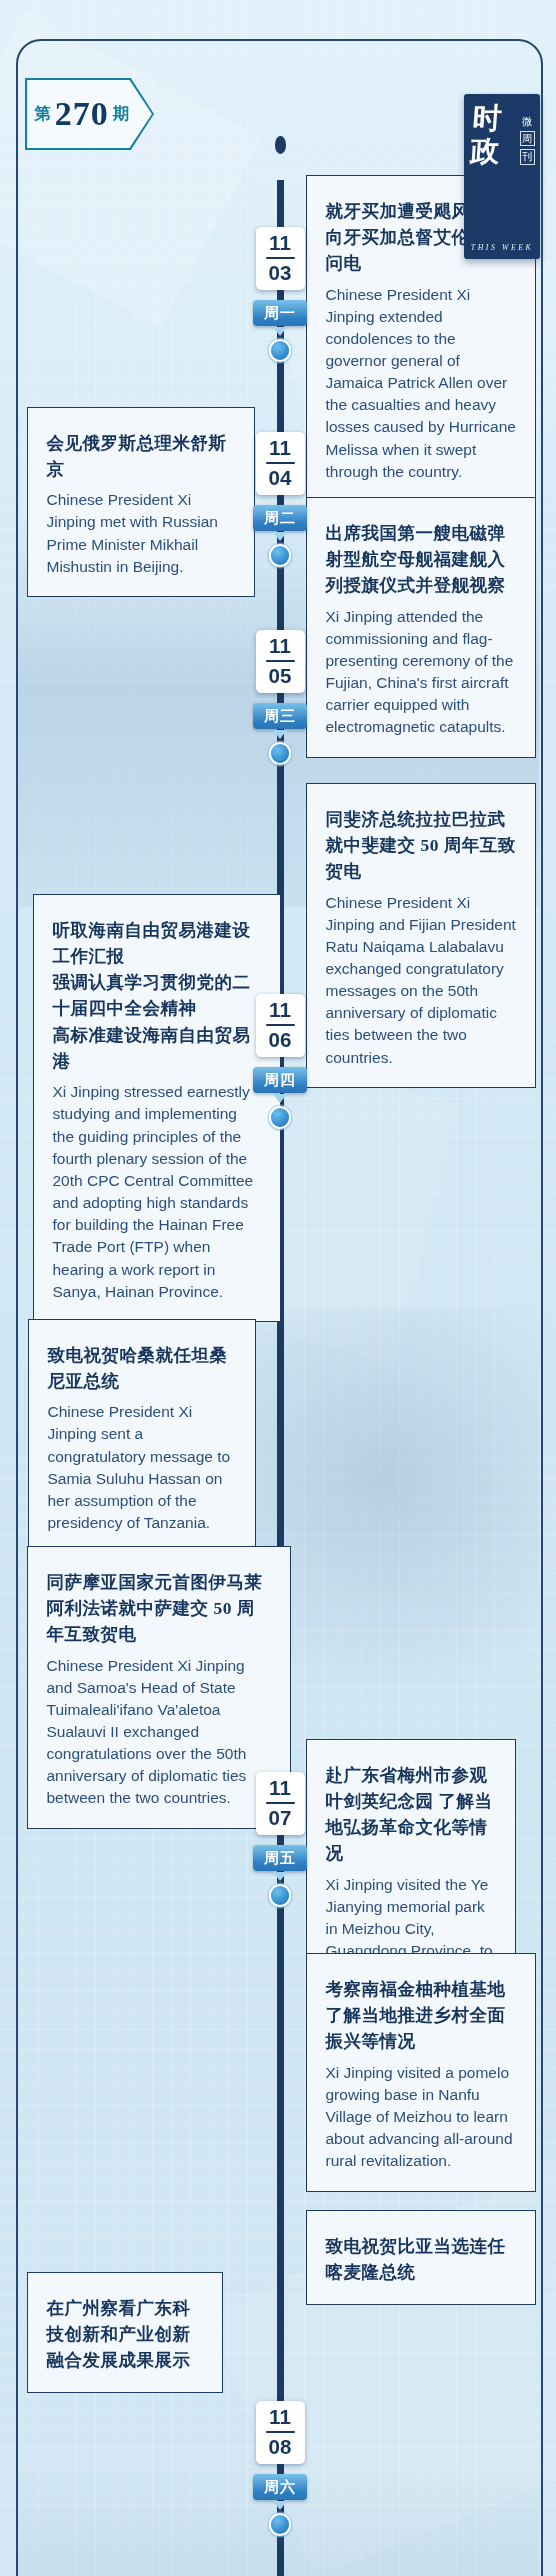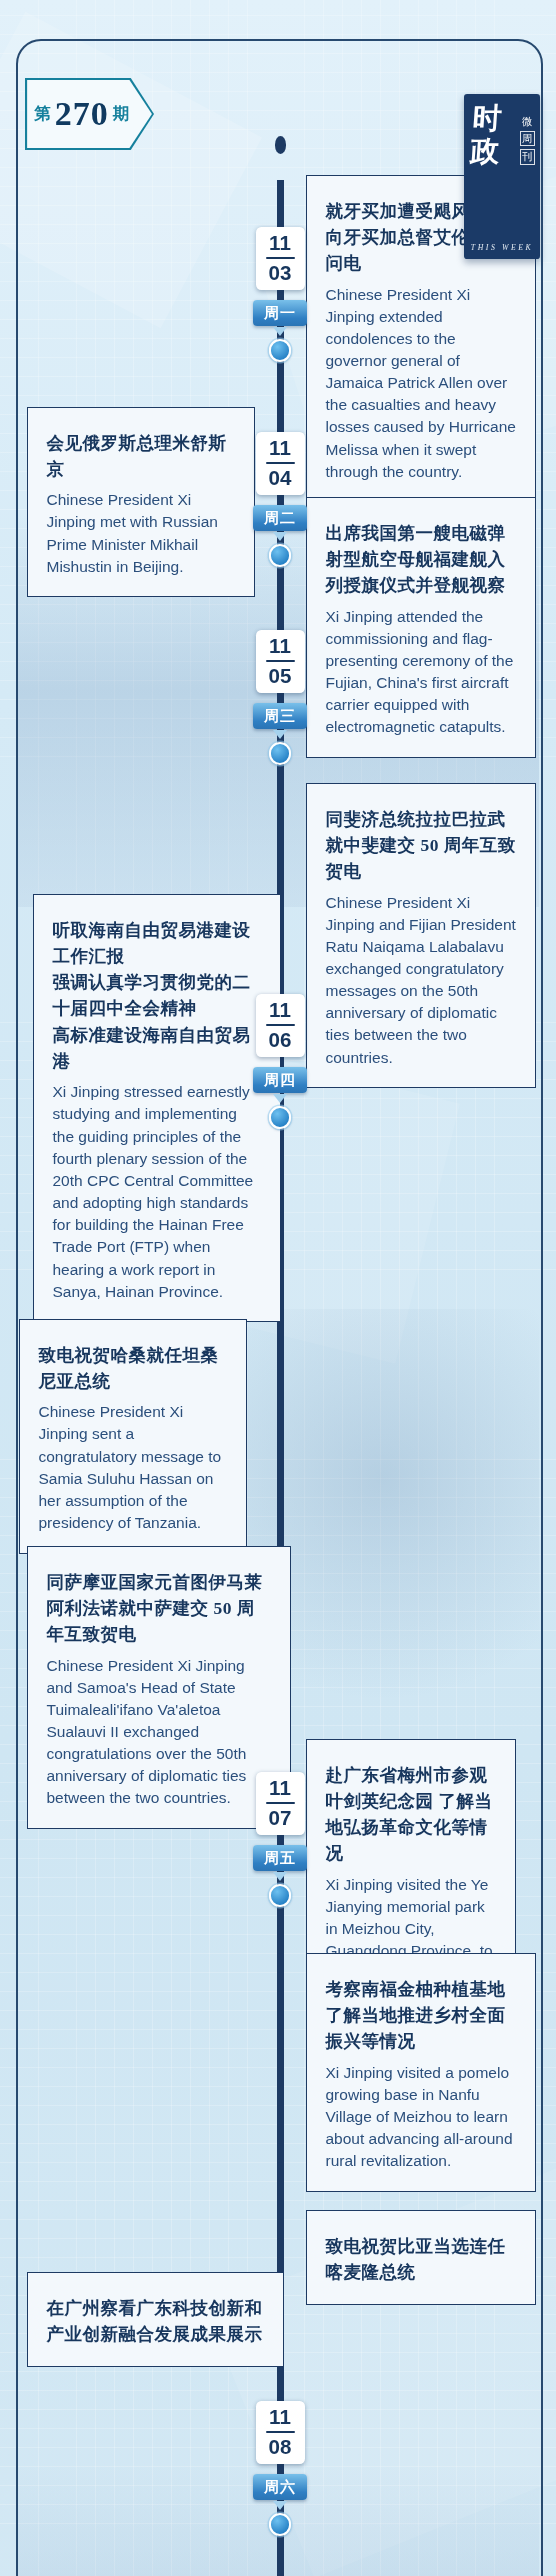--- a/index.html
+++ b/index.html
@@ -63,26 +63,26 @@
   .card{position:absolute;background:#f3f8fc;border:1.5px solid #1d3a63;box-sizing:border-box;
     padding:21.6px 18.5px 18.5px;z-index:2;}
   .card .t{font-family:"Liberation Serif",serif;font-size:17.5px;line-height:1.5;font-weight:700;
     color:#17365d;white-space:pre-line;letter-spacing:0.5px;}
   .card .e{font-size:15.5px;line-height:1.43;color:#2b4f7c;margin-top:7.2px;}
   .c0{left:306px;top:175px;width:230px;}
   .c1{left:27px;top:407px;width:228px;}
   .c2{left:306px;top:497px;width:230px;}
   .c3{left:306px;top:783px;width:230px;}
   .c4{left:33px;top:894px;width:248px;}
-  .c5{left:19px;top:1319px;width:228px;}
+  .c5{left:28px;top:1319px;width:228px;}
   .c6{left:27px;top:1546px;width:264px;}
   .c7{left:306px;top:1695px;width:210px;margin-top:44px;}
   .c8{left:306px;top:1953px;width:230px;}
   .c9{left:306px;top:2210px;width:230px;}
-  .c10{left:27px;top:2272px;width:257px;}
+  .c10{left:27px;top:2272px;width:196px;}
 </style>
 </head>
 <body>
 
 <div class="grid-overlay"></div>
 <div class="poly p1"></div>
 <div class="poly p2"></div>
 <div class="poly p3"></div>
 <div class="poly p4"></div>
 <div class="bg-photo ph1"></div>

